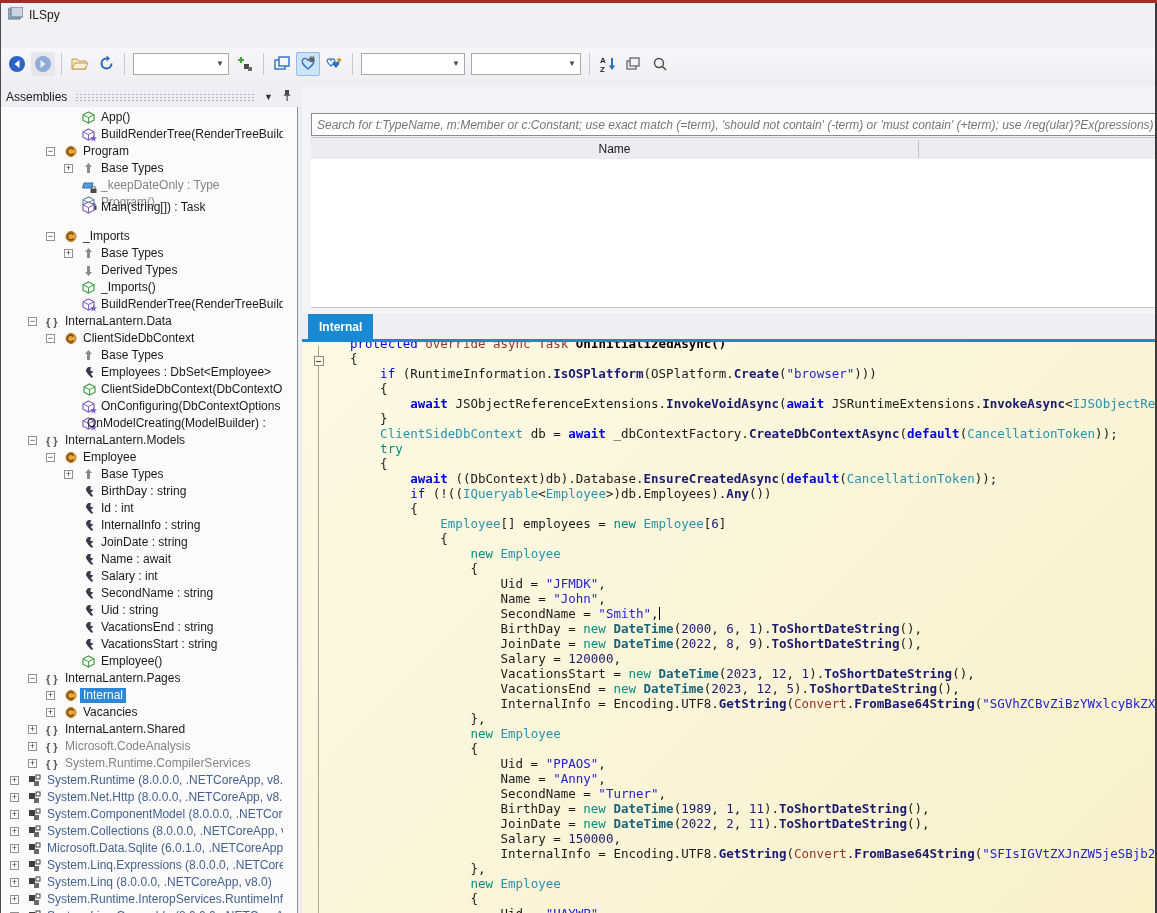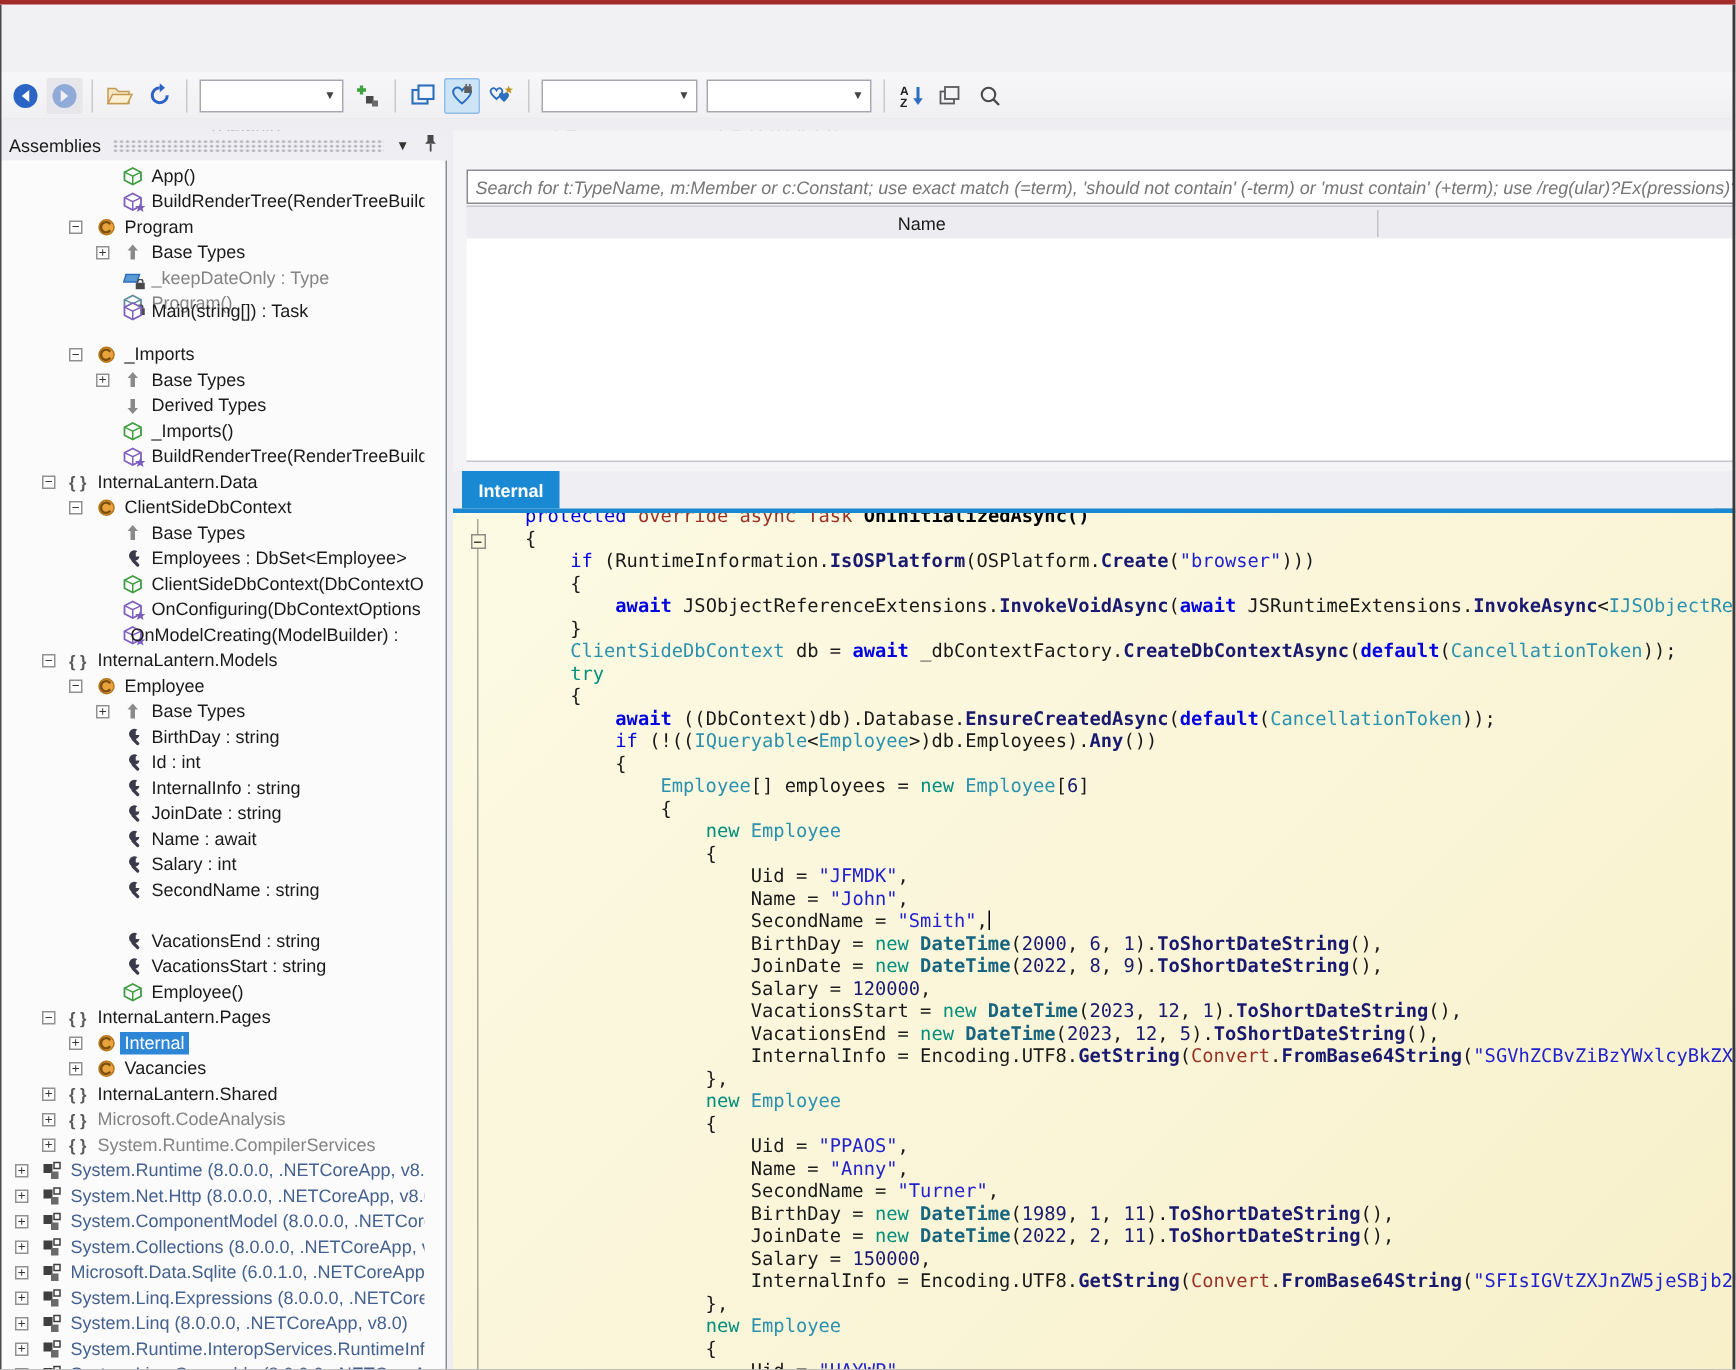--- a/index.html
+++ b/index.html
@@ -82,20 +82,29 @@
   .m{color:#9B3226}.t{color:#2B91AF}.tb{color:#17647F;font-weight:bold}
   .s{color:#2323CE}.n{color:#191970}.f{color:#191970;font-weight:bold}
   .g{color:#008F7D}.d{color:#000;font-weight:bold}
   .caret{display:inline-block;width:1px;height:13px;background:#000;vertical-align:-2px;}
 </style>
 </head>
 <body>
 
 <div id="window">
 
+  <div class="titlebar">
+    <span class="appicon">
+      <svg width="15" height="13">
+          <rect x="0" y="2" width="12" height="10" fill="#9FB3C6" stroke="#5E7489"></rect>
+          <rect x="3" y="0" width="12" height="10" fill="#C8D6E2" stroke="#5E7489"></rect>
+        </svg>
+    </span>
+    <span>ILSpy</span>
+  </div>
 
 
   <div class="toolbar">
     <span style="width:4px"></span>
     <span class="tbtn">
       <svg width="18" height="18">
           <circle cx="9" cy="9" r="8" fill="#2B64C4"></circle>
           <path d="M11.5 5 L6.5 9 L11.5 13 Z" fill="#fff"></path>
         </svg>
     </span>
@@ -318,21 +327,21 @@
           </svg></span>
         <span class="tlabel " style="left:98px">Base Types</span>
       </div>
       <div class="trow" style="top: 257px;">
         <span class="ticon" style="left:82px"><svg width="13" height="13">
             <path d="M9.5 1.5 A3.5 3.5 0 1 0 11 5 L8.5 5 L8.5 2.5 Z" fill="#3A3A4A"></path>
             <rect x="7" y="6" width="2.2" height="6.5" rx="1" transform="rotate(-45 8 9)" fill="#3A3A4A"></rect>
           </svg></span>
         <span class="tlabel " style="left:98px">Employees : DbSet&lt;Employee&gt;</span>
       </div>
-      <div class="trow" style="top: 274px;">
+      <div class="trow" style="top: 274px; text-align: center;">
         <span class="ticon" style="left:82px"><svg width="13" height="13">
             <path d="M6.5 1 L12 3.8 L12 9.2 L6.5 12 L1 9.2 L1 3.8 Z" fill="#fff" stroke="#3F9E3F" stroke-width="1.2"></path>
             <path d="M1 3.8 L6.5 6.5 L12 3.8 M6.5 6.5 L6.5 12" fill="none" stroke="#3F9E3F" stroke-width="1"></path>
           </svg></span>
         <span class="tlabel " style="left:98px">ClientSideDbContext(DbContextO</span>
       </div>
       <div class="trow" style="top: 291px;">
         <span class="ticon" style="left:82px"><svg width="13" height="13">
             <path d="M6.5 1 L12 3.8 L12 9.2 L6.5 12 L1 9.2 L1 3.8 Z" fill="#fff" stroke="#7F5FBF" stroke-width="1.2"></path>
             <path d="M1 3.8 L6.5 6.5 L12 3.8 M6.5 6.5 L6.5 12" fill="none" stroke="#7F5FBF" stroke-width="1"></path>
@@ -413,20 +422,27 @@
             <rect x="7" y="6" width="2.2" height="6.5" rx="1" transform="rotate(-45 8 9)" fill="#3A3A4A"></rect>
           </svg></span>
         <span class="tlabel " style="left:98px">Salary : int</span>
       </div>
       <div class="trow" style="top: 478px;">
         <span class="ticon" style="left:82px"><svg width="13" height="13">
             <path d="M9.5 1.5 A3.5 3.5 0 1 0 11 5 L8.5 5 L8.5 2.5 Z" fill="#3A3A4A"></path>
             <rect x="7" y="6" width="2.2" height="6.5" rx="1" transform="rotate(-45 8 9)" fill="#3A3A4A"></rect>
           </svg></span>
         <span class="tlabel " style="left:98px">SecondName : string</span>
+      </div>
+      <div class="trow" style="top: 495px;">
+        <span class="ticon" style="left:82px"><svg width="13" height="13">
+            <path d="M9.5 1.5 A3.5 3.5 0 1 0 11 5 L8.5 5 L8.5 2.5 Z" fill="#3A3A4A"></path>
+            <rect x="7" y="6" width="2.2" height="6.5" rx="1" transform="rotate(-45 8 9)" fill="#3A3A4A"></rect>
+          </svg></span>
+        <span class="tlabel " style="left:98px">Uid : string</span>
       </div>
       <div class="trow" style="top: 512px;">
         <span class="ticon" style="left:82px"><svg width="13" height="13">
             <path d="M9.5 1.5 A3.5 3.5 0 1 0 11 5 L8.5 5 L8.5 2.5 Z" fill="#3A3A4A"></path>
             <rect x="7" y="6" width="2.2" height="6.5" rx="1" transform="rotate(-45 8 9)" fill="#3A3A4A"></rect>
           </svg></span>
         <span class="tlabel " style="left:98px">VacationsEnd : string</span>
       </div>
       <div class="trow" style="top: 529px;">
         <span class="ticon" style="left:82px"><svg width="13" height="13">

